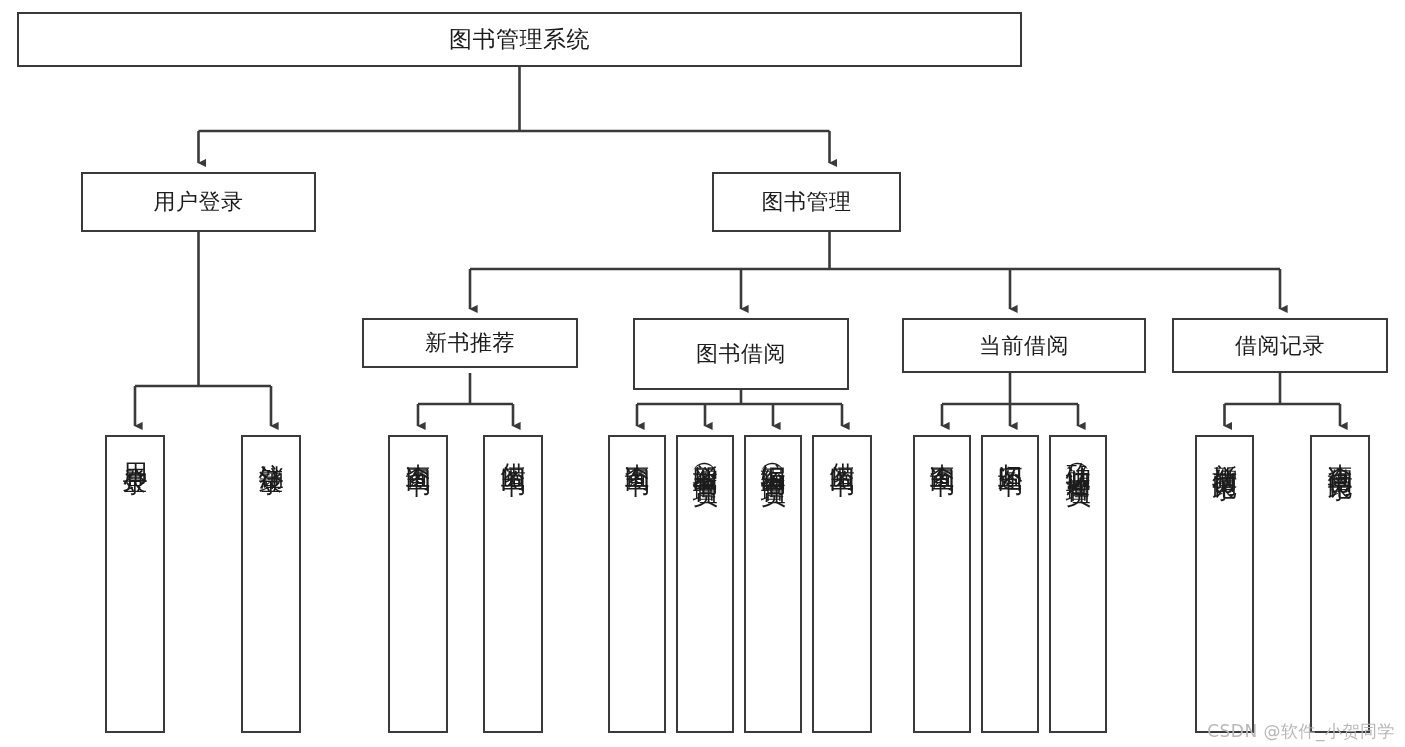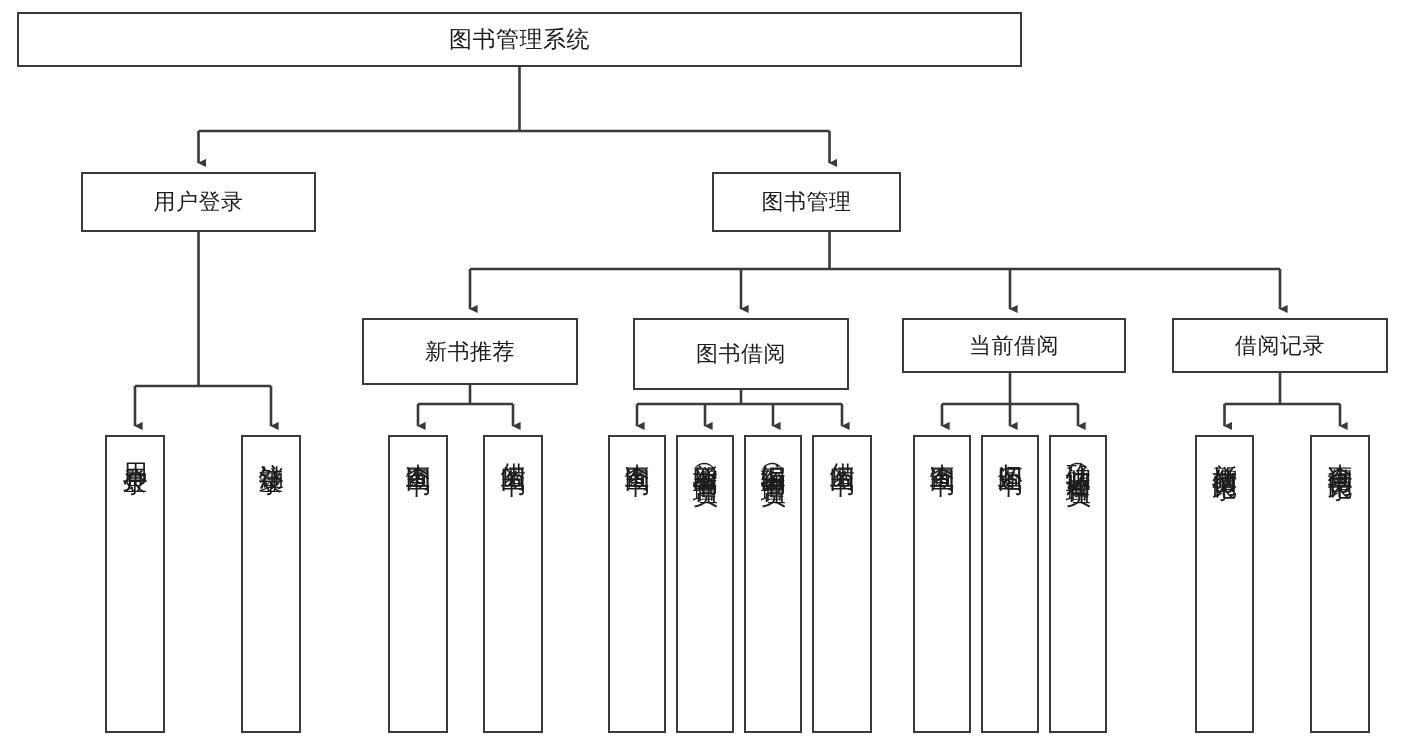--- a/index.html
+++ b/index.html
@@ -126,21 +126,21 @@
       </div>
       <div class="node vertical" style="left: 105px; top: 435px; width: 60px; height: 298px;">
         <span class="label">用户登录</span>
       </div>
       <div class="node vertical" style="left: 241px; top: 435px; width: 60px; height: 298px;">
         <span class="label">注销登录</span>
       </div>
       <div class="node horizontal" style="left: 712px; top: 172px; width: 189px; height: 60px;">
         <span class="label">图书管理</span>
       </div>
-      <div class="node horizontal" style="left: 362px; top: 318px; width: 216px; height: 67px;">
+      <div class="node horizontal" style="left: 362px; top: 318px; width: 216px; height: 50px;">
         <span class="label">新书推荐</span>
       </div>
       <div class="node vertical" style="left: 388px; top: 435px; width: 60px; height: 298px;">
         <span class="label">查询图书</span>
       </div>
       <div class="node vertical" style="left: 483px; top: 435px; width: 60px; height: 298px;">
         <span class="label">借阅图书</span>
       </div>
       <div class="node horizontal" style="left: 633px; top: 318px; width: 216px; height: 72px;">
         <span class="label">图书借阅</span>
@@ -150,21 +150,21 @@
       </div>
       <div class="node vertical" style="left: 676px; top: 435px; width: 58px; height: 298px;">
         <span class="label">新增图书（管理员）</span>
       </div>
       <div class="node vertical" style="left: 744px; top: 435px; width: 58px; height: 298px;">
         <span class="label">编辑图书（管理员）</span>
       </div>
       <div class="node vertical" style="left: 812px; top: 435px; width: 60px; height: 298px;">
         <span class="label">借阅图书</span>
       </div>
-      <div class="node horizontal" style="left: 902px; top: 318px; width: 224px; height: 55px;">
+      <div class="node horizontal" style="left: 902px; top: 318px; width: 244px; height: 55px;">
         <span class="label">当前借阅</span>
       </div>
       <div class="node vertical" style="left: 913px; top: 435px; width: 58px; height: 298px;">
         <span class="label">查询图书</span>
       </div>
       <div class="node vertical" style="left: 981px; top: 435px; width: 58px; height: 298px;">
         <span class="label">归还图书</span>
       </div>
       <div class="node vertical" style="left: 1049px; top: 435px; width: 58px; height: 298px;">
         <span class="label">确认归还（管理员）</span>
@@ -173,13 +173,14 @@
         <span class="label">借阅记录</span>
       </div>
       <div class="node vertical" style="left: 1195px; top: 435px; width: 59px; height: 298px;">
         <span class="label">新增借阅记录</span>
       </div>
       <div class="node vertical" style="left: 1310px; top: 435px; width: 60px; height: 298px;">
         <span class="label">查询借阅记录</span>
       </div>
     </div>
 
+  <div class="watermark">CSDN @软件_小贺同学</div>
 </div>
 
 </body></html>

